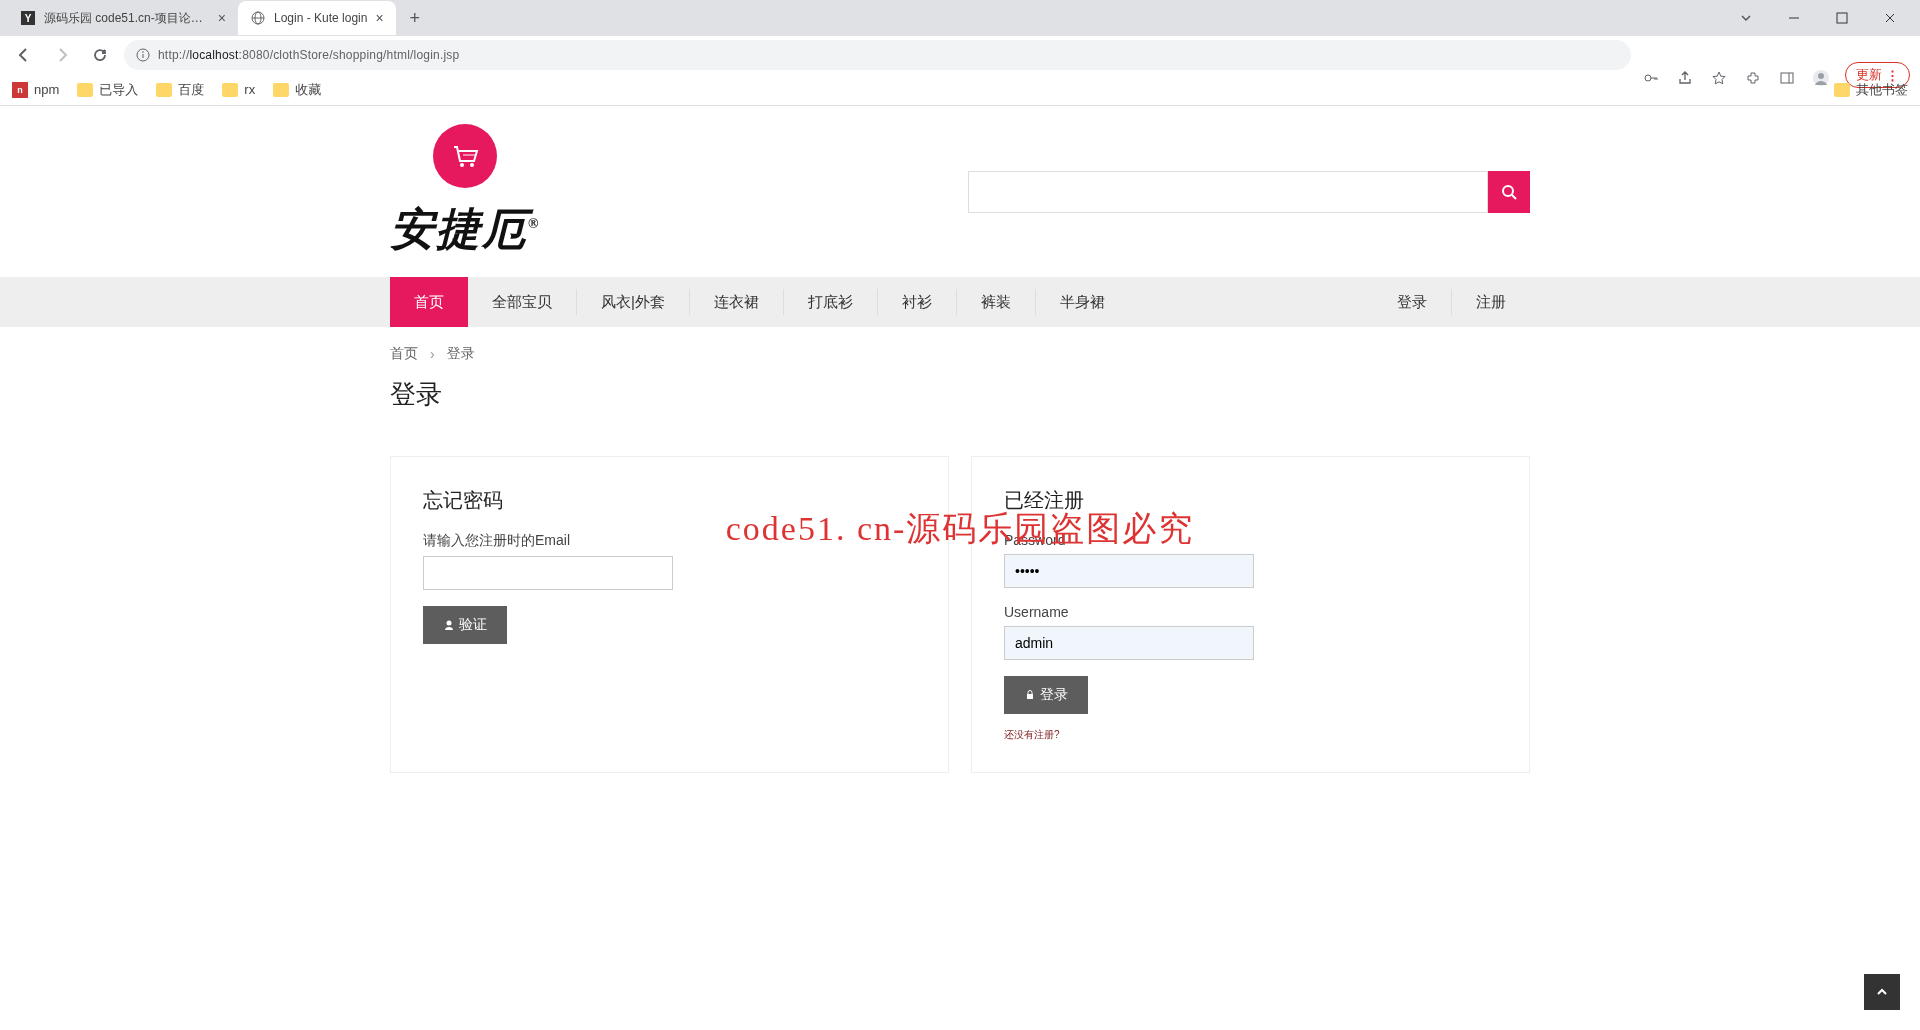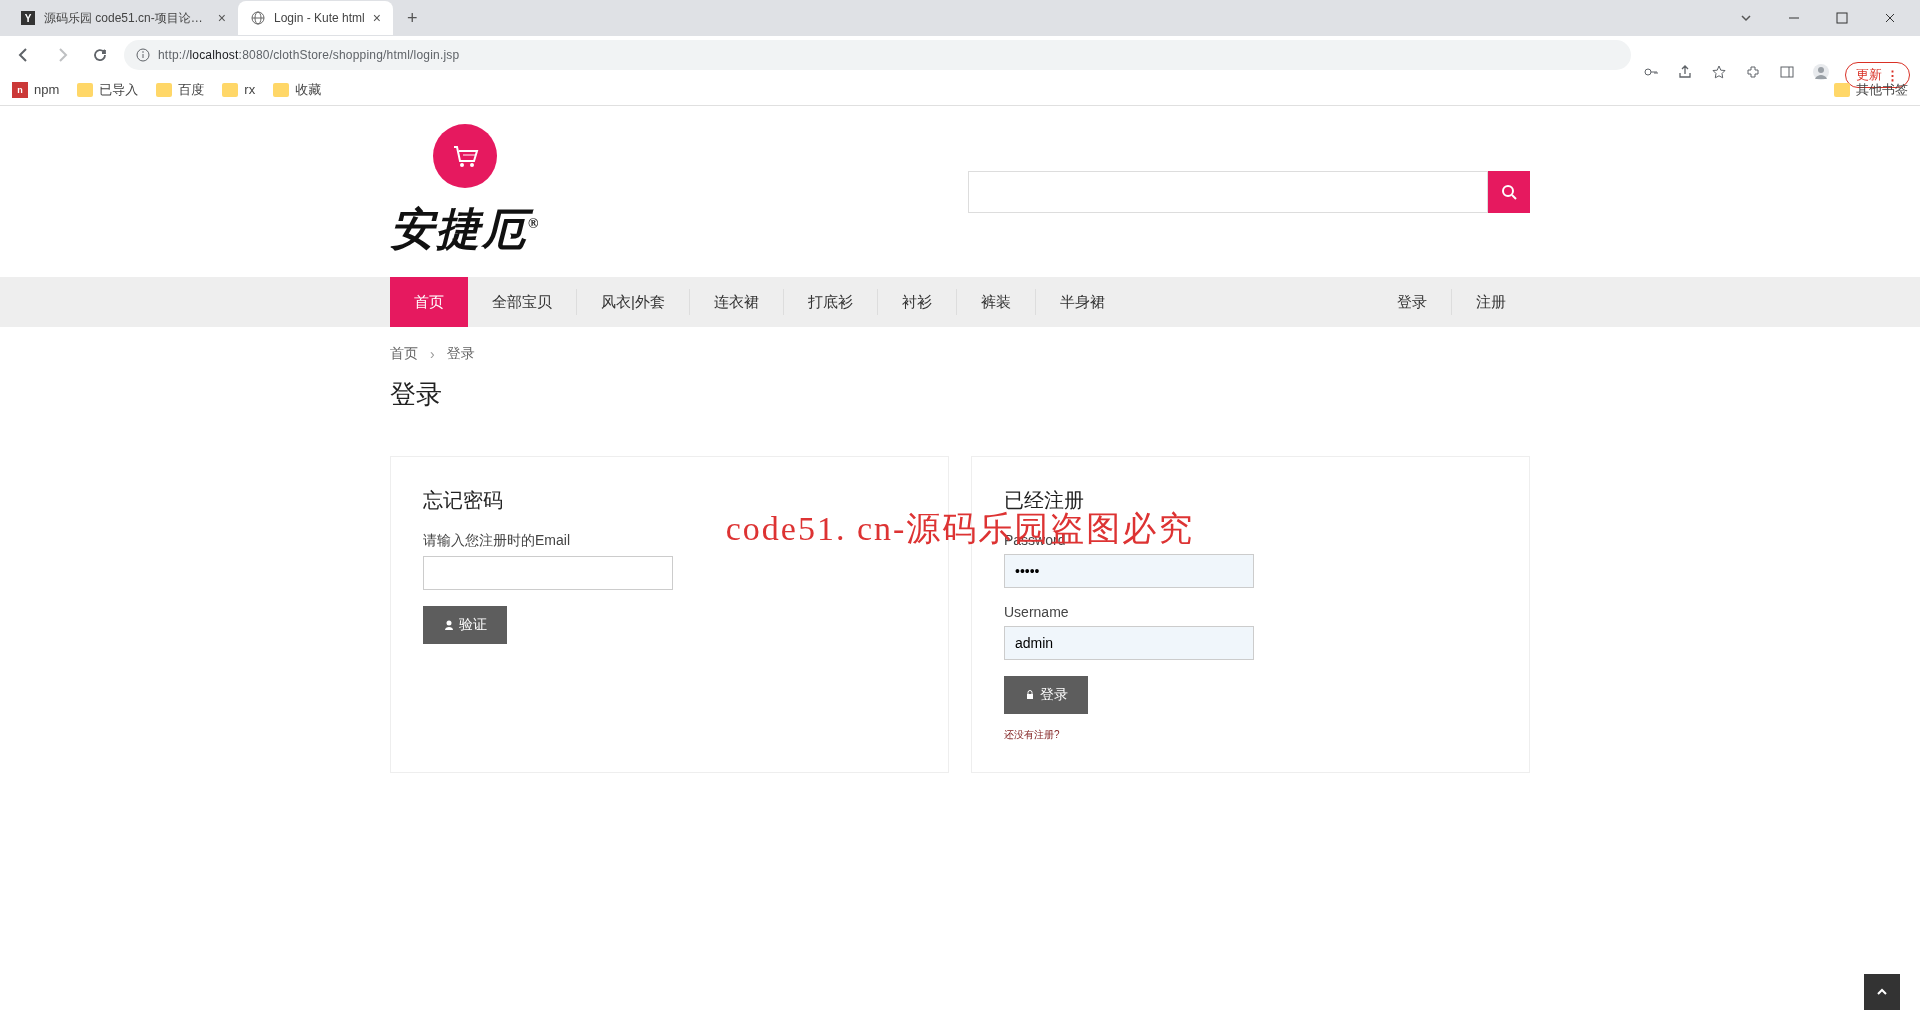--- a/index.html
+++ b/index.html
@@ -17,21 +17,21 @@
 .new-tab { margin-left: 6px; font-size: 18px; color: #555; cursor: pointer; padding: 0 8px; }
 .window-controls { margin-left: auto; display: flex; gap: 20px; padding-right: 8px; align-items: center; }
 .window-ctrl { width: 28px; height: 28px; display: flex; align-items: center; justify-content: center; color: #333; cursor: pointer; }
 
 .addr-bar { display: flex; align-items: center; height: 38px; background: #fff; padding: 0 10px; gap: 10px; }
 .nav-btn { width: 28px; height: 28px; display: flex; align-items: center; justify-content: center; color: #555; cursor: pointer; border-radius: 50%; }
 .url-field { flex: 1; display: flex; align-items: center; height: 30px; background: #f1f3f4; border-radius: 15px; padding: 0 12px; font-size: 12px; color: #555; gap: 8px; }
 .url-text { flex: 1; letter-spacing: 0.2px; }
 .url-text .host { color: #202124; }
 .url-text .path { color: #5f6368; }
-.addr-icons { display: flex; gap: 14px; align-items: flex-start; margin-top: 40px; }
+.addr-icons { display: flex; gap: 14px; align-items: flex-end; margin-top: 40px; }
 .addr-icon { width: 20px; height: 20px; display: flex; align-items: center; justify-content: center; color: #5f6368; cursor: pointer; }
 .update-btn { border: 1px solid #d93025; color: #d93025; border-radius: 16px; padding: 3px 10px; font-size: 13px; display: flex; align-items: center; gap: 4px; cursor: pointer; }
 
 .bookmark-bar { display: flex; align-items: center; height: 32px; background: #fff; padding: 0 12px; gap: 18px; font-size: 13px; border-bottom: 1px solid #e0e0e0; }
 .bm-item { display: flex; align-items: center; gap: 6px; color: #444; cursor: pointer; }
 .bm-folder { width: 16px; height: 14px; background: #ffd768; border-radius: 2px; }
 .bm-npm { width: 16px; height: 16px; background: #cb3837; color: #fff; font-size: 9px; display: flex; align-items: center; justify-content: center; font-weight: bold; }
 .bm-right { margin-left: auto; }
 
 
@@ -89,21 +89,21 @@
       <span class="tab-close">×</span>
     </div>
     <div class="tab active">
       <span class="tab-favicon">
         <svg width="14" height="14" viewBox="0 0 14 14">
             <circle cx="7" cy="7" r="6" fill="none" stroke="#666" stroke-width="1"></circle>
             <ellipse cx="7" cy="7" rx="3" ry="6" fill="none" stroke="#666" stroke-width="1"></ellipse>
             <line x1="1" y1="7" x2="13" y2="7" stroke="#666" stroke-width="1"></line>
           </svg>
       </span>
-      <span class="tab-title">Login - Kute html</span>
+      <span class="tab-title">Login - Kute login</span>
       <span class="tab-close">×</span>
     </div>
     <span class="new-tab">+</span>
     <div class="window-controls">
       <span class="window-ctrl">
           <svg width="12" height="12" viewBox="0 0 12 12">
             <path d="M2 4l4 4 4-4" stroke="#555" stroke-width="1.5" fill="none"></path>
           </svg>
         </span>
       <span class="window-ctrl">

